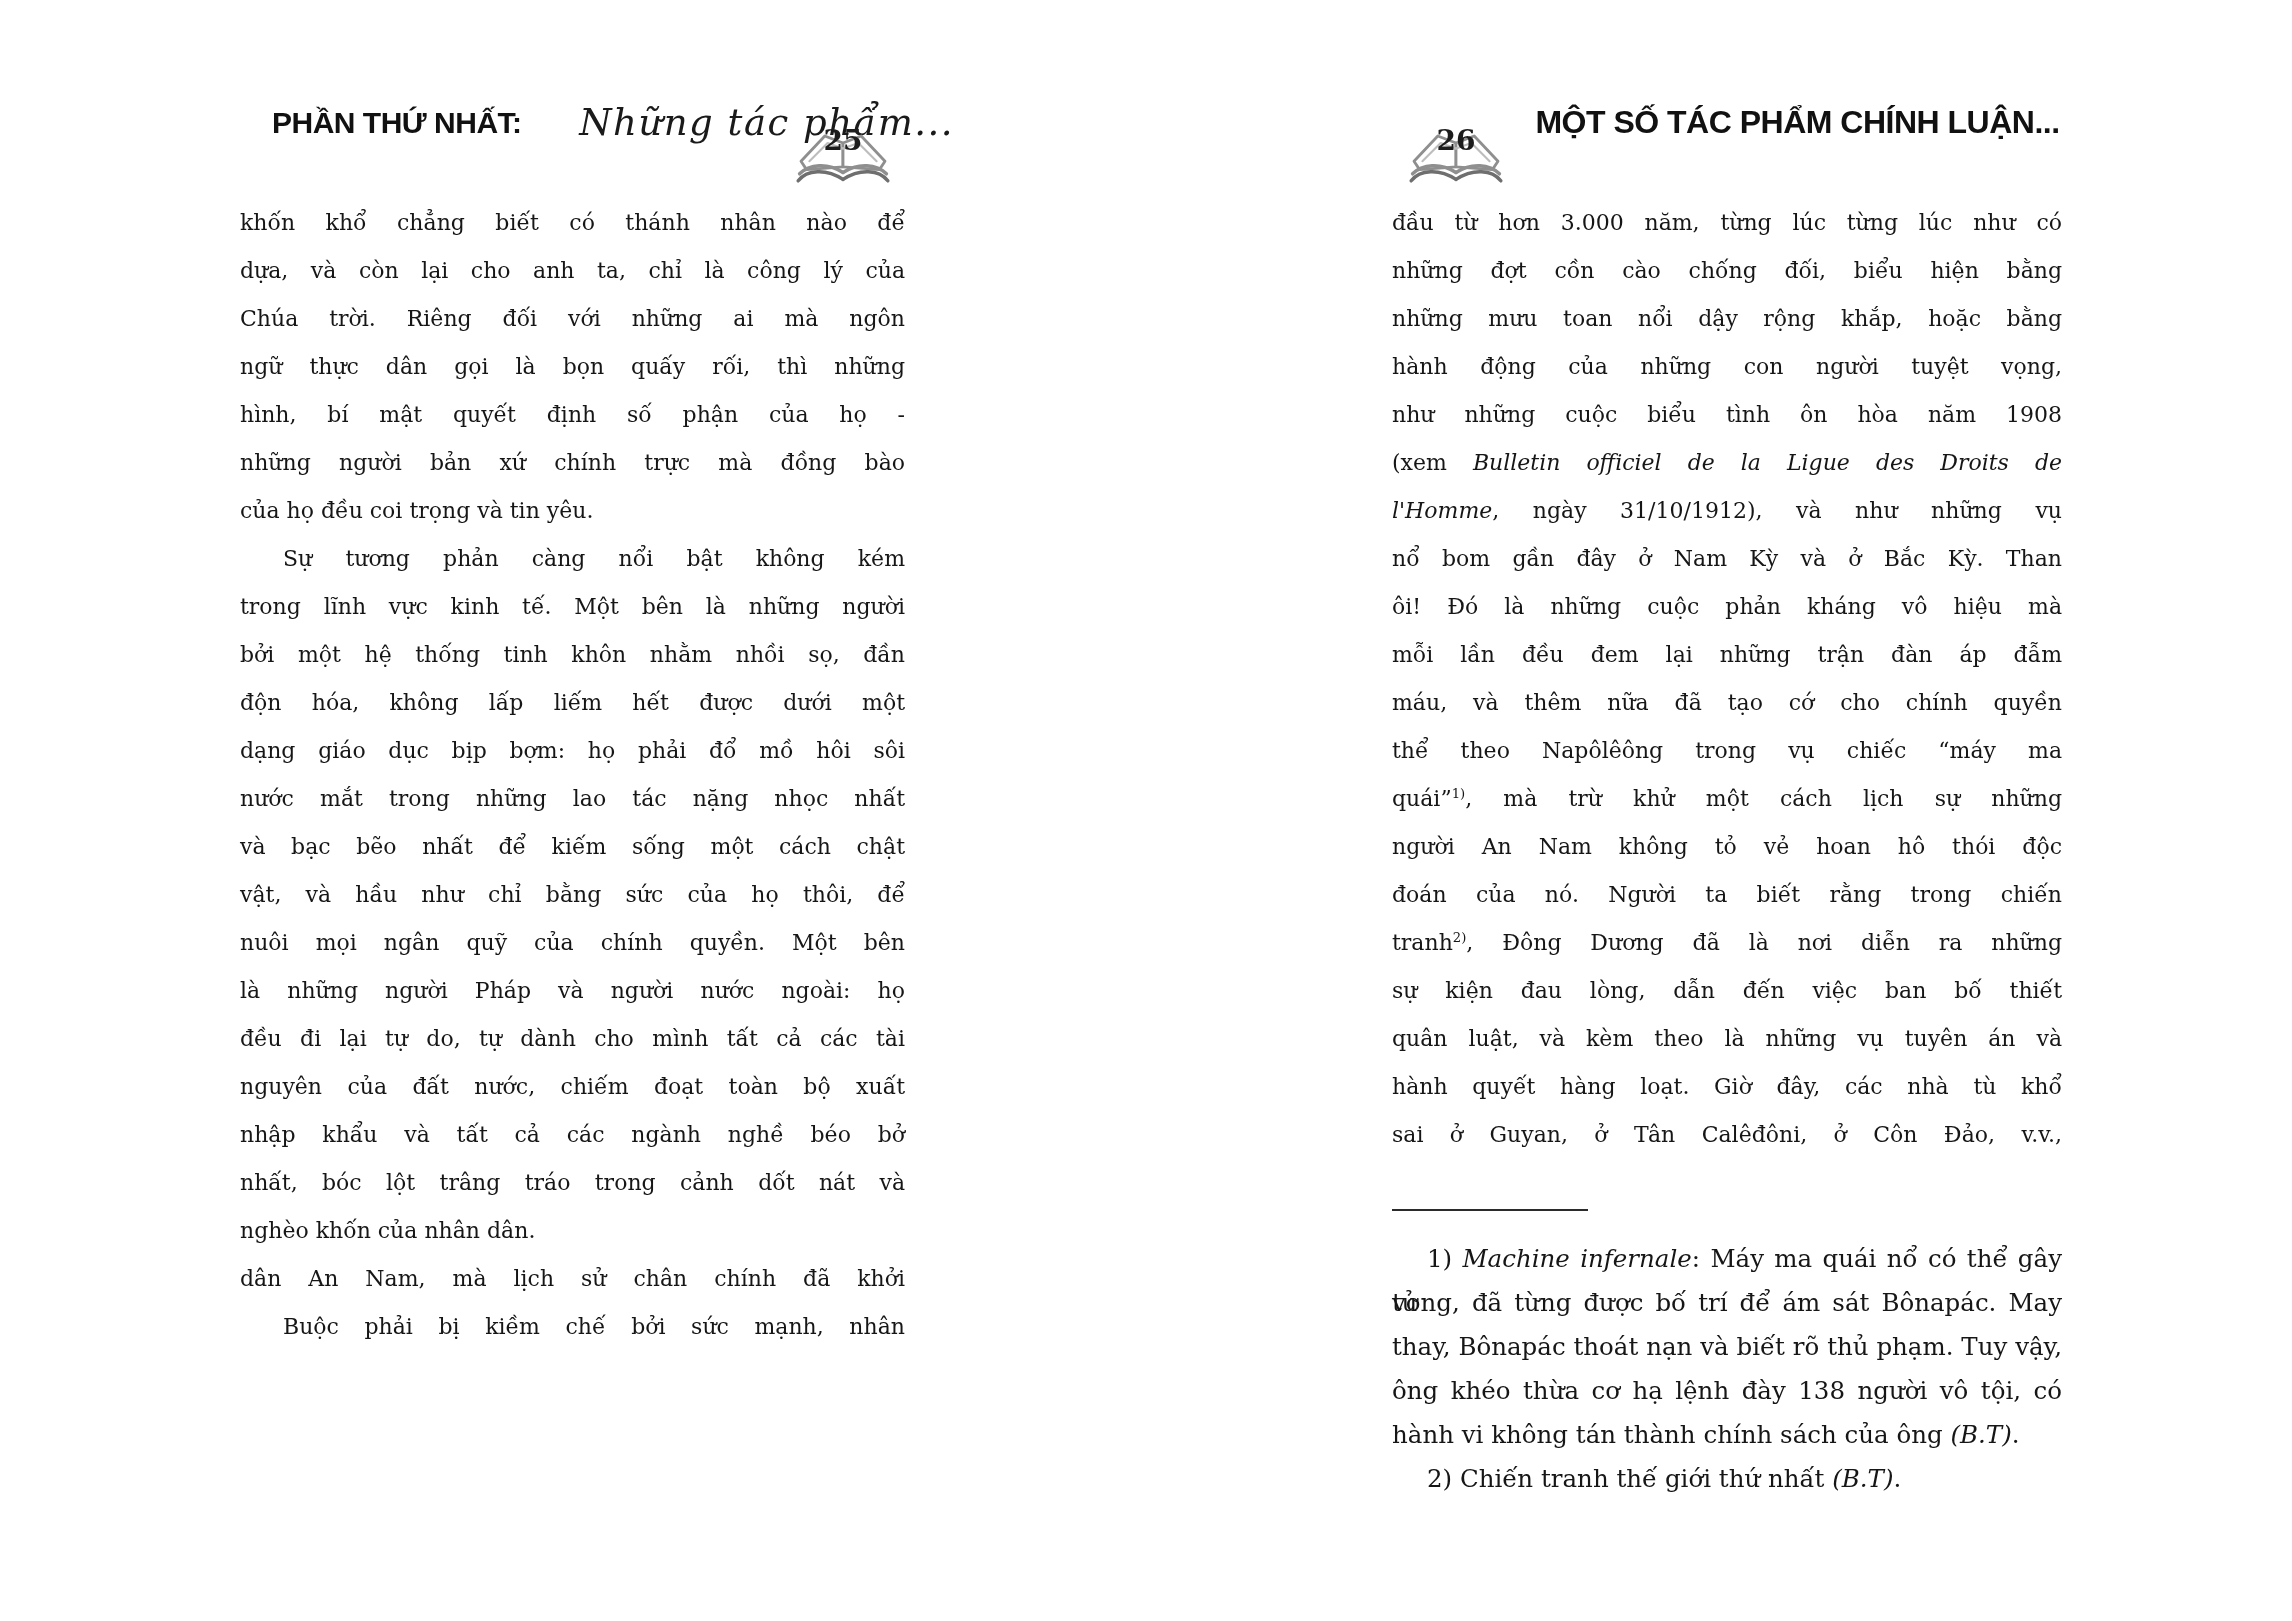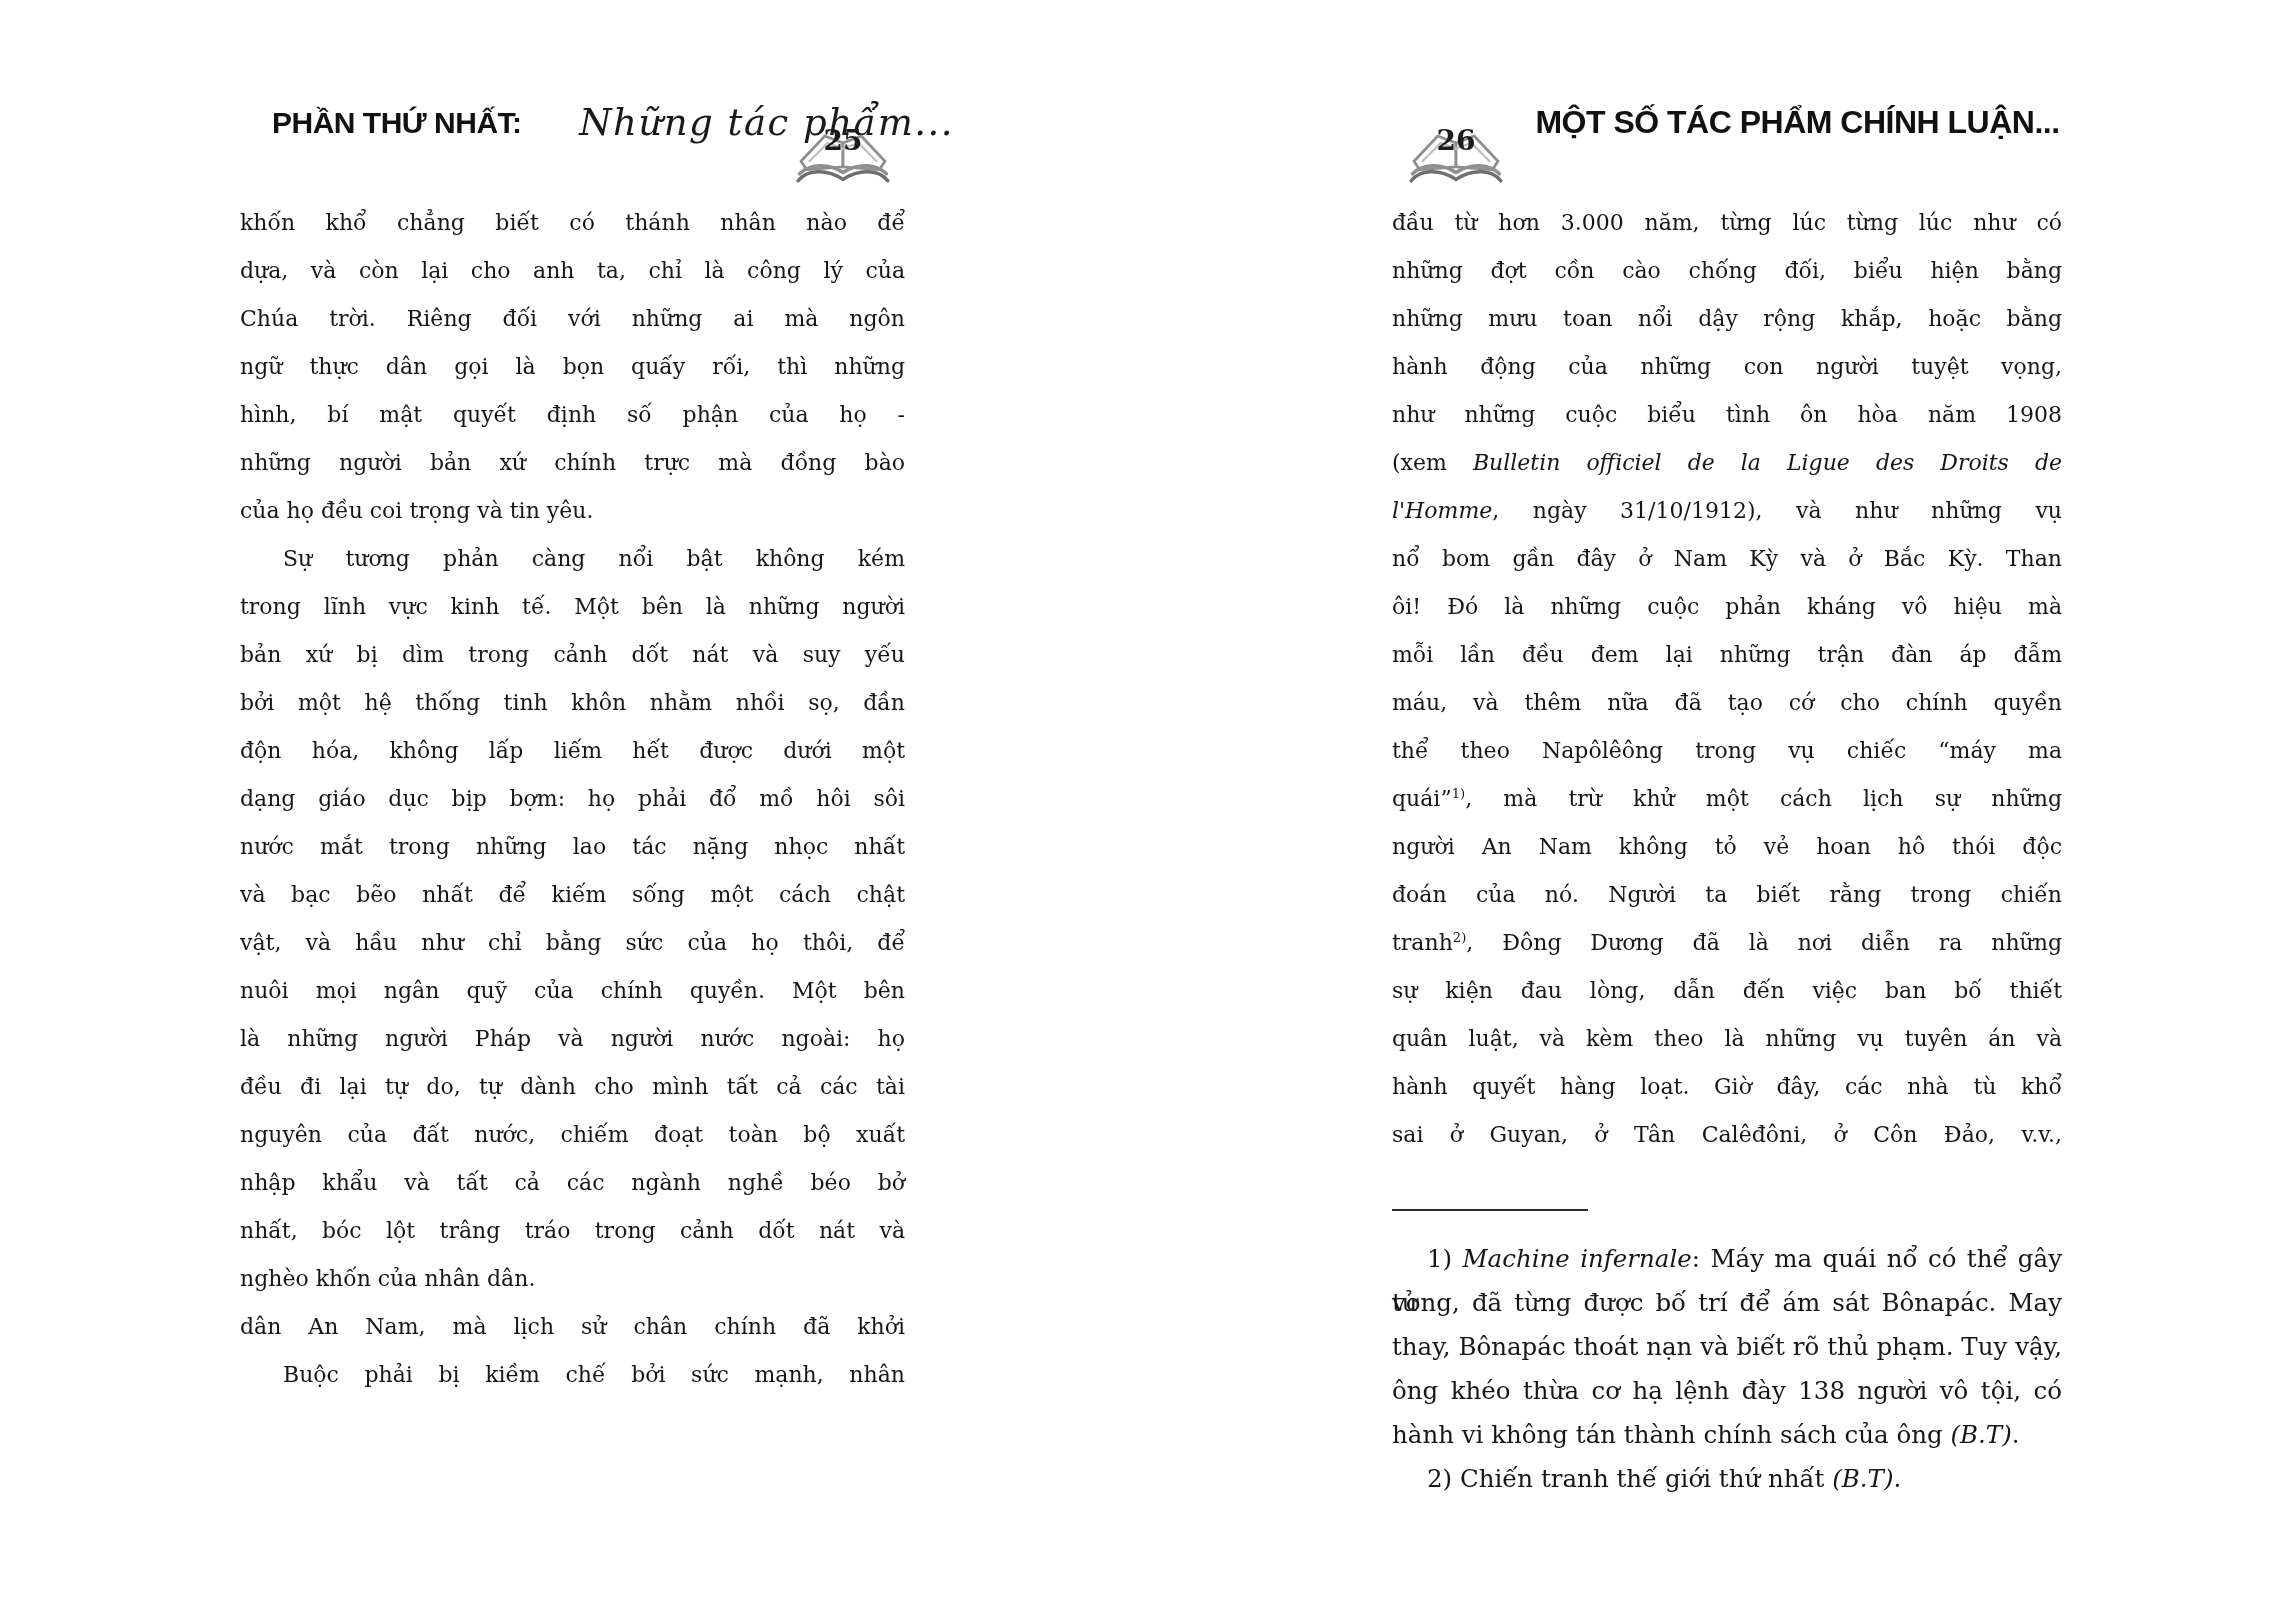--- a/index.html
+++ b/index.html
@@ -70,21 +70,20 @@
 <div class="bodytext" style="left:240px;top:199px;width:665px;">
     <div class="line">khốn khổ chẳng biết có thánh nhân nào để</div>
     <div class="line">dựa, và còn lại cho anh ta, chỉ là công lý của</div>
     <div class="line">Chúa trời. Riêng đối với những ai mà ngôn</div>
     <div class="line">ngữ thực dân gọi là bọn quấy rối, thì những</div>
     <div class="line">hình, bí mật quyết định số phận của họ -</div>
     <div class="line">những người bản xứ chính trực mà đồng bào</div>
     <div class="line endline">của họ đều coi trọng và tin yêu.</div>
     <div class="line indent">Sự tương phản càng nổi bật không kém</div>
     <div class="line">trong lĩnh vực kinh tế. Một bên là những người</div>
-    <div class="line">bản xứ bị dìm trong cảnh dốt nát và suy yếu</div>
     <div class="line">bởi một hệ thống tinh khôn nhằm nhồi sọ, đần</div>
     <div class="line">độn hóa, không lấp liếm hết được dưới một</div>
     <div class="line">dạng giáo dục bịp bợm: họ phải đổ mồ hôi sôi</div>
     <div class="line">nước mắt trong những lao tác nặng nhọc nhất</div>
     <div class="line">và bạc bẽo nhất để kiếm sống một cách chật</div>
     <div class="line">vật, và hầu như chỉ bằng sức của họ thôi, để</div>
     <div class="line">nuôi mọi ngân quỹ của chính quyền. Một bên</div>
     <div class="line">là những người Pháp và người nước ngoài: họ</div>
     <div class="line">đều đi lại tự do, tự dành cho mình tất cả các tài</div>
     <div class="line">nguyên của đất nước, chiếm đoạt toàn bộ xuất</div>

